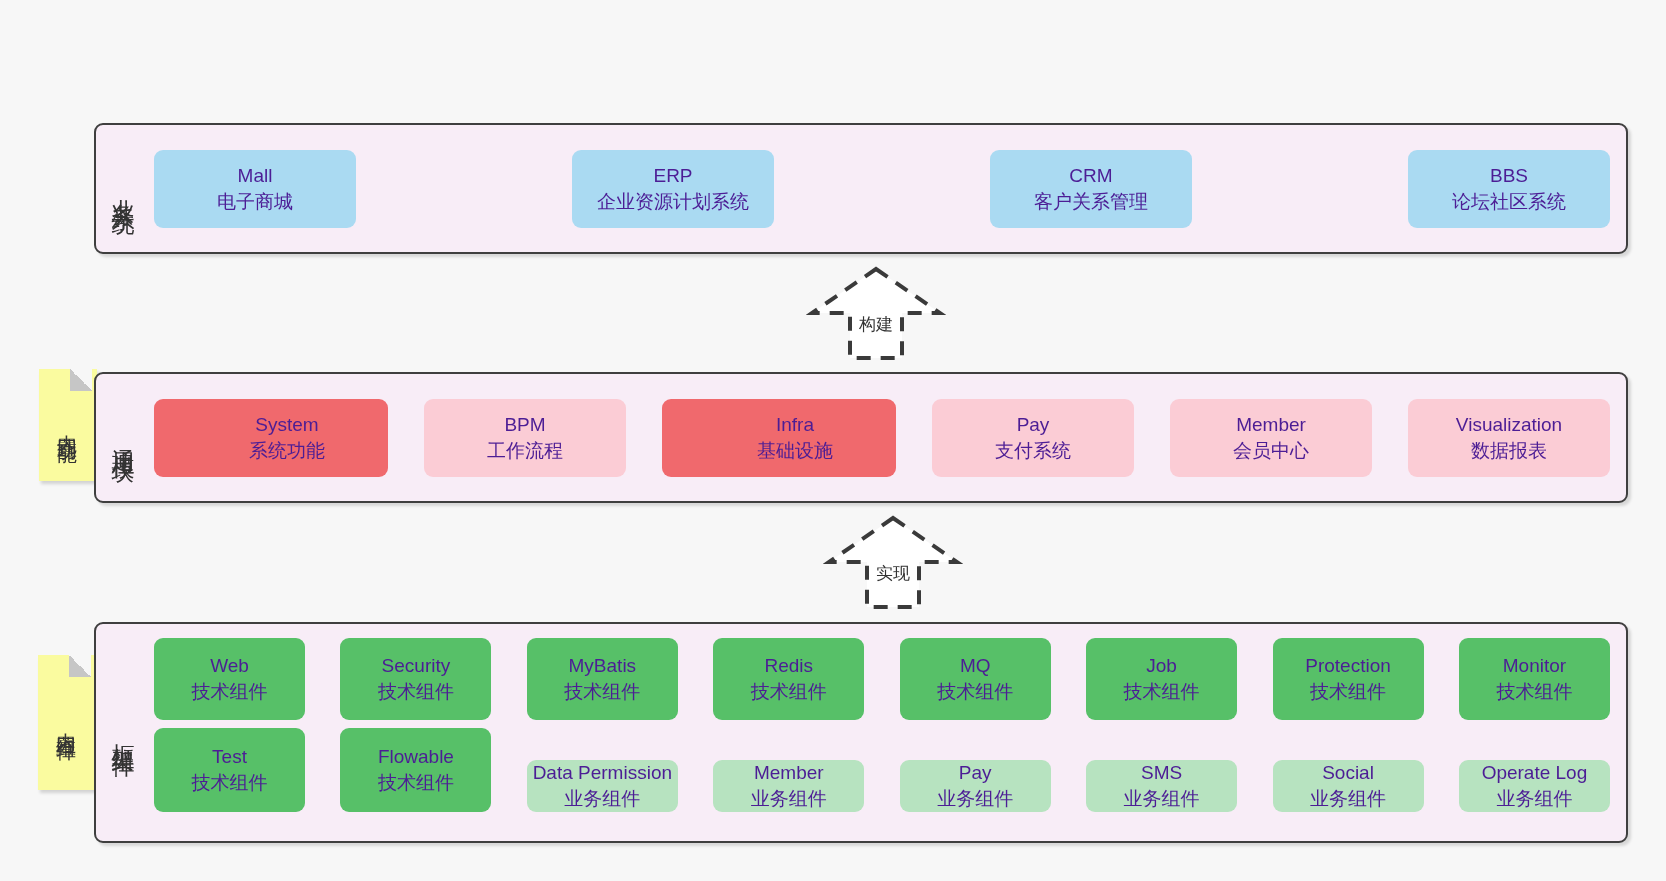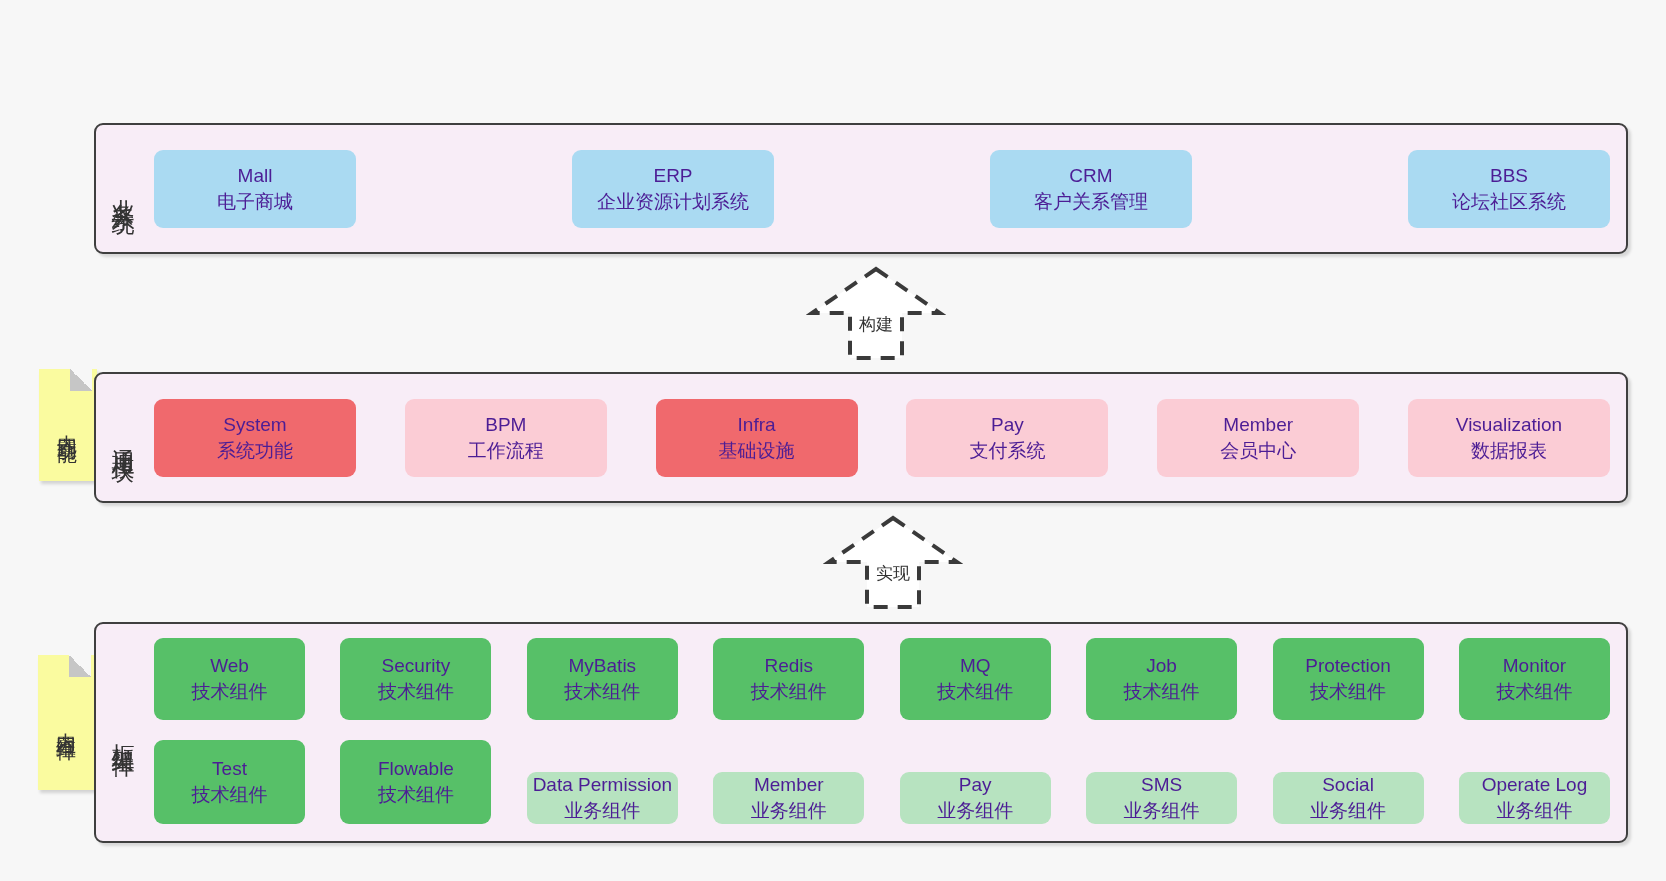--- a/index.html
+++ b/index.html
@@ -15,21 +15,21 @@
   .vlabel span{writing-mode:vertical-rl;text-orientation:upright;
                font-size:23px;letter-spacing:4px;color:#333;}
 
   .boxrow{position:absolute;left:58px;right:16px;display:flex;justify-content:space-between;}
 
   .box{border-radius:9px;display:flex;flex-direction:column;align-items:center;
        justify-content:center;text-align:center;font-size:19px;line-height:26px;color:#4c1d95;}
   .w202{width:202px;height:78px;}
   .w151{width:151px;}
   .blue  {background:#aadaf2;}
-  .red   {background:#f0696d;}
+  .red   {background:#f0696d;padding-left:32px;}
   .pink  {background:#fbccd5;}
   .gdark {background:#57c068;text-align:center;}
   .glight{background:#b7e3c0;margin-top:32px;}
 
   
   .note{position:absolute;width:58px;background:#fafb9f;z-index:0;
         box-shadow:2px 3px 3px rgba(0,0,0,.15);
         display:flex;align-items:center;justify-content:center;}
   .note span{writing-mode:vertical-rl;text-orientation:upright;
              font-size:20px;letter-spacing:3px;color:#333;}
@@ -153,21 +153,21 @@
       </div>
       <div class="box w151 gdark">
         <div>Protection</div>
         <div>技术组件</div>
       </div>
       <div class="box w151 gdark">
         <div>Monitor</div>
         <div>技术组件</div>
       </div>
     </div>
-    <div class="boxrow" style="top:116px;height:84px;gap:11px;">
+    <div class="boxrow" style="top:104px;height:84px;gap:11px;">
       <div class="box w151 gdark">
         <div>Test</div>
         <div>技术组件</div>
       </div>
       <div class="box w151 gdark">
         <div>Flowable</div>
         <div>技术组件</div>
       </div>
       <div class="box w151 glight">
         <div>Data Permission</div>

